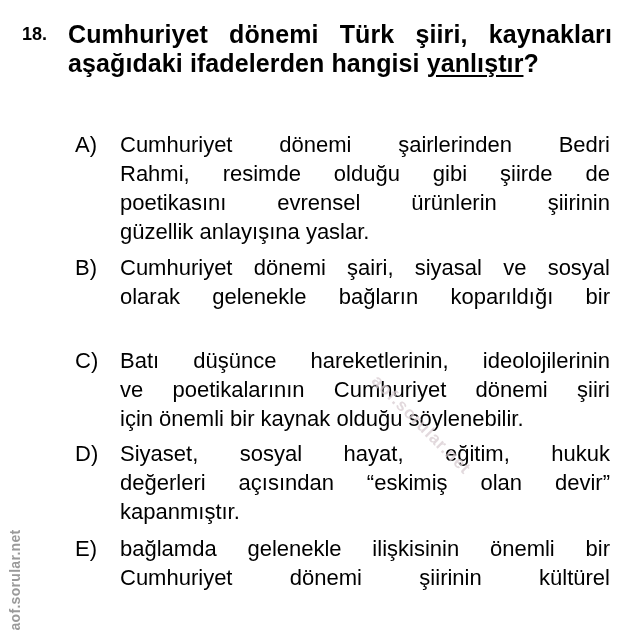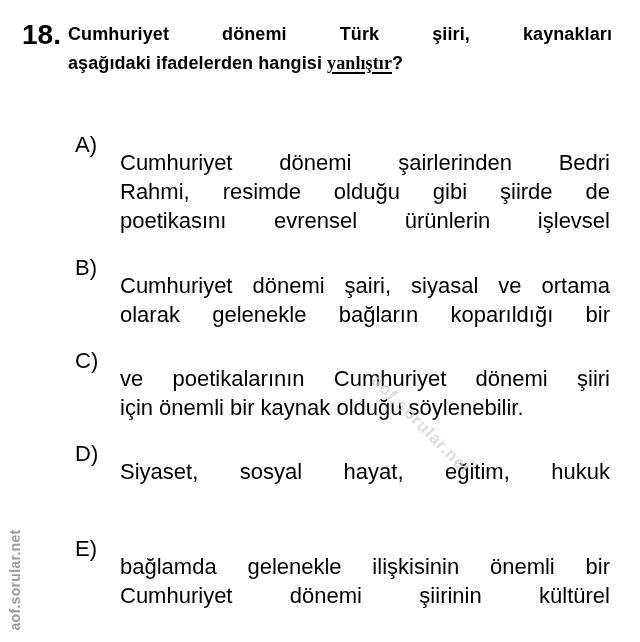--- a/index.html
+++ b/index.html
@@ -19,69 +19,67 @@
       position: absolute;
       left: 22px;
       top: 20px;
       width: 600px;
     }
     .q-number {
       position: absolute;
       left: 0;
       top: 0;
       font-weight: bold;
-      font-size: 28px;
+      font-size: 18px;
       line-height: 29px;
     }
     .q-text {
       position: absolute;
       left: 46px;
       top: 0;
       width: 544px;
       font-weight: bold;
-      font-size: 18px;
+      font-size: 25px;
       line-height: 29px;
       text-align: justify;
       text-align-last: left;
       letter-spacing: 0.1px;
     }
     .q-text .line {
       display: block;
       text-align: justify;
       text-align-last: justify;
     }
     .q-text .line.last {
       text-align-last: left;
     }
     .underline {
       text-decoration: underline;
       text-decoration-thickness: 2px;
       text-underline-offset: 3px;
-      font-family: Liberation Serif, serif;
     }
     .option {
       position: absolute;
       left: 75px;
       width: 540px;
     }
     .opt-letter {
       position: absolute;
       left: 0;
       top: 0;
       font-size: 22px;
       line-height: 29px;
     }
     .opt-text {
       position: absolute;
       left: 45px;
       top: 0;
       width: 490px;
       font-size: 22px;
       line-height: 29px;
-      margin-top: 18px;
     }
     .opt-text .line {
       display: block;
       text-align: justify;
       text-align-last: justify;
       white-space: nowrap;
     }
     .opt-text .line.last {
       text-align-last: left;
     }
@@ -121,44 +119,48 @@
     <span class="line">Cumhuriyet dönemi Türk şiiri, kaynakları</span>
     <span class="line last"><span>aşağıdaki ifadelerden hangisi </span><span class="underline">yanlıştır</span><span>?</span></span>
   </div>
 </div>
 
 <div class="option" style="top:130px;">
   <span class="opt-letter">A)</span>
   <div class="opt-text">
     <span class="line">Cumhuriyet dönemi şairlerinden Bedri</span>
     <span class="line">Rahmi, resimde olduğu gibi şiirde de</span>
-    <span class="line">poetikasını evrensel ürünlerin işlevsel</span>
+    <span class="line">poetikasını evrensel ürünlerin şiirinin</span>
+    <span class="line last">güzellik anlayışına yaslar.</span>
   </div>
 </div>
 
 <div class="option" style="top:253px;">
   <span class="opt-letter">B)</span>
   <div class="opt-text">
-    <span class="line">Cumhuriyet dönemi şairi, siyasal ve ortama</span>
+    <span class="line">Cumhuriyet dönemi şairi, siyasal ve sosyal</span>
     <span class="line">olarak gelenekle bağların koparıldığı bir</span>
   </div>
 </div>
 
 <div class="option" style="top:346px;">
   <span class="opt-letter">C)</span>
   <div class="opt-text">
+    <span class="line">Batı düşünce hareketlerinin, ideolojilerinin</span>
     <span class="line">ve poetikalarının Cumhuriyet dönemi şiiri</span>
     <span class="line last">için önemli bir kaynak olduğu söylenebilir.</span>
   </div>
 </div>
 
 <div class="option" style="top:439px;">
   <span class="opt-letter">D)</span>
   <div class="opt-text">
     <span class="line">Siyaset, sosyal hayat, eğitim, hukuk</span>
+    <span class="line">değerleri açısından “eskimiş olan devir”</span>
+    <span class="line last">kapanmıştır.</span>
   </div>
 </div>
 
 <div class="option" style="top:534px;">
   <span class="opt-letter">E)</span>
   <div class="opt-text">
     <span class="line">bağlamda gelenekle ilişkisinin önemli bir</span>
     <span class="line">Cumhuriyet dönemi şiirinin kültürel</span>
   </div>
 </div>

